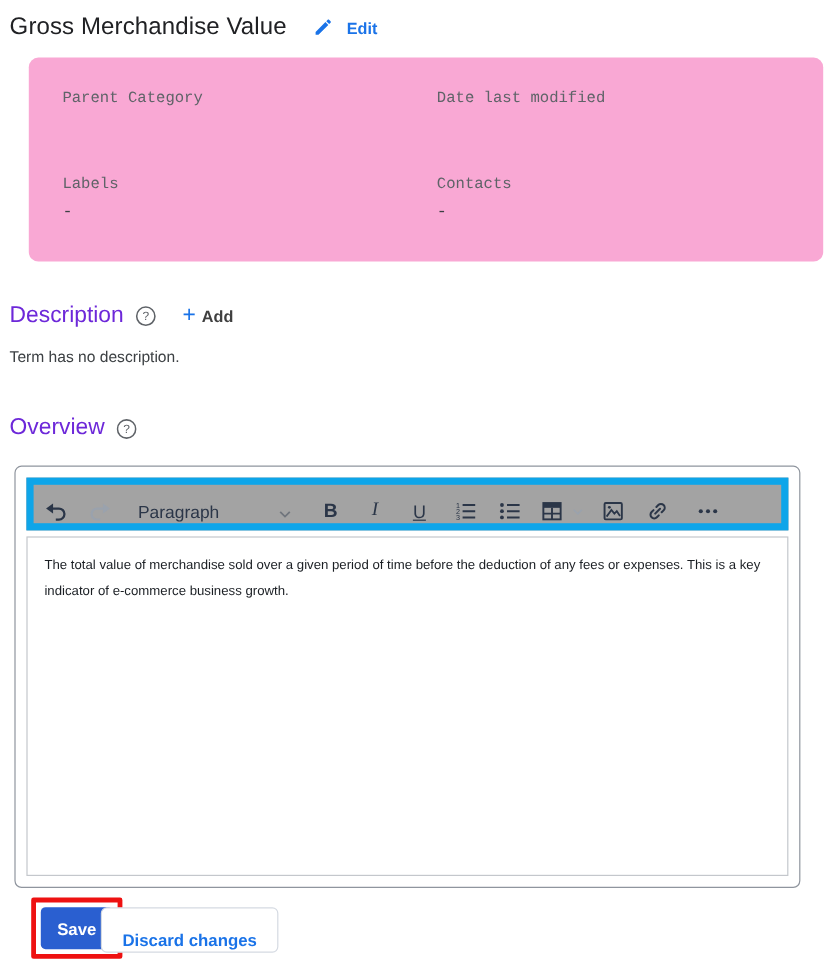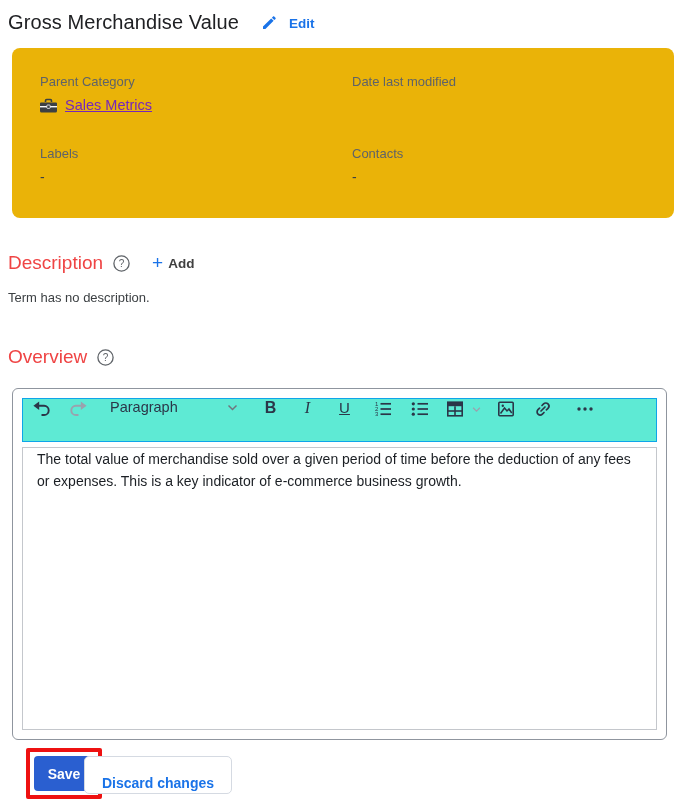--- a/index.html
+++ b/index.html
@@ -14,66 +14,66 @@
   .page { position: relative; width: 584px; height: 804px; background: #fff; }
 
   
   .title-row { position: absolute; left: 8px; top: 11px; display: flex; align-items: center; gap: 18px; }
   .page-title { font-size: 20px; font-weight: 400; color: #202124; letter-spacing: 0.1px; }
   .edit-btn { display: flex; align-items: flex-end; gap: 12px; background: none; border: none; cursor: pointer; padding: 2px 4px; }
   .edit-btn .lbl { color: #1a73e8; font-size: 13.5px; font-weight: 700; font-family: "Liberation Sans", sans-serif; }
 
   
   .meta-panel {
-    position: absolute; left: 12px; top: 48px; width: 662px; height: 170px;
-    background: #eab308; border-radius: 8px;
+    position: absolute; left: 24px; top: 48px; width: 662px; height: 170px;
+    background: #f9a8d4; border-radius: 8px;
     padding: 26px 28px 0 28px;
-    display: grid; grid-template-columns: 312px 1fr; grid-template-rows: 72px auto;
+    display: grid; grid-template-columns: 312px 1fr; grid-template-rows: 72px auto; font-family: Liberation Mono, monospace;
   }
   .meta-field .meta-label { font-size: 13px; color: #5f6368; margin-bottom: 8px; }
   .meta-value { font-size: 14px; color: #3c4043; }
   .meta-value-strong { font-size: 15px; color: #202124; }
   .cat-line { display: flex; align-items: center; gap: 8px; }
   .cat-link { color: #7627bb; font-size: 14.5px; text-decoration: underline; cursor: pointer; }
 
   
   .section-head { position: absolute; left: 8px; display: flex; align-items: center; gap: 10px; }
-  .section-title { font-size: 19px; font-weight: 400; color: #ef4444; }
+  .section-title { font-size: 19px; font-weight: 400; color: #6d28d9; }
   .help-icon { display: inline-flex; cursor: pointer; }
   .add-btn { display: flex; align-items: center; gap: 5px; background: none; border: none; cursor: pointer; margin-left: 8px; padding: 2px 4px; }
   .add-btn .plus { color: #1a73e8; font-size: 19px; font-weight: 400; line-height: 14px; }
   .add-btn .lbl { color: #404040; font-size: 13.5px; font-weight: 700; }
   .empty-text { position: absolute; left: 8px; top: 290px; font-size: 13px; color: #3c4043; }
 
   
   .editor {
     position: absolute; left: 12px; top: 388px; width: 655px; height: 352px;
     border: 1px solid #8f959e; border-radius: 6px;
     padding: 9px; display: flex; flex-direction: column; background: #fff;
   }
   .toolbar {
-    border: 1px solid #0ea5e9; height: 44px; flex: 0 0 44px;
-    display: flex; align-items: flex-start; background: #5eead4;
+    border: 6px solid #0ea5e9; height: 44px; flex: 0 0 44px;
+    display: flex; align-items: flex-end; background: #a3a3a3;
   }
   .tb-btn {
     min-width: 37px; border: none; background: none; cursor: pointer;
     display: flex; align-items: center; justify-content: center; gap: 6px;
     color: #2b3648;
   }
   .tb-btn.disabled { color: #9aa2ad; }
   .tb-sep { width: 1px; background: #e3e5e8; }
   .tb-dropdown { min-width: 153px; padding: 0 12px; justify-content: space-between; }
   .tb-dropdown .lbl { font-size: 14.5px; color: #2b3648; }
   .tb-bold { font-size: 16px; font-weight: 700; font-family: "Liberation Sans", sans-serif; }
   .tb-italic { font-size: 16px; font-style: italic; font-family: "Liberation Serif", serif; padding-bottom: 2px; }
   .tb-underline { font-size: 15px; text-decoration: underline; }
   .tb-text { color: #2b3648; }
   .editor-content {
     border: 1px solid #c4c7cc; margin-top: 5px; flex: 1;
-    padding: 0 14px; font-size: 14px; line-height: 22px; color: #1b1f24;
+    padding: 12px 14px; font-size: 11px; line-height: 22px; color: #1b1f24;
     overflow: hidden; cursor: text;
   }
 
   
   .save-annotation {
     position: absolute; left: 2px; top: 748px;
     border: 4px solid #ee1111; padding: 4px; border-radius: 2px; margin-left: 24px;
   }
   .save-btn {
     width: 60px; height: 35px; background: #2a5fd0; color: #fff;
@@ -101,31 +101,20 @@
           <path fill="#1a73e8" d="M2 11.6 V14 h2.4 L12.6 5.8 10.2 3.4 Z M13.3 5.1 l1.2-1.2 c.3-.3.3-.8 0-1.1 L13.2 1.5 c-.3-.3-.8-.3-1.1 0 L10.9 2.7 Z"></path>
         </svg>
       </span>
       <span class="lbl">Edit</span>
     </button>
   </div>
 
   <div class="meta-panel">
     <div class="meta-field">
       <div class="meta-label">Parent Category</div>
-      <div class="cat-line">
-        <span>
-          <svg width="17" height="15" viewBox="0 0 17 15">
-            <path fill="#3c4043" d="M1 4.5 h15 a1 1 0 0 1 1 .9 V13 a1.5 1.5 0 0 1 -1.5 1.5 h-14 A1.5 1.5 0 0 1 0 13 V5.5 A1 1 0 0 1 1 4.5 Z"></path>
-            <path fill="none" stroke="#3c4043" stroke-width="1.6" d="M5.5 4 V2.7 A1.2 1.2 0 0 1 6.7 1.5 h3.6 a1.2 1.2 0 0 1 1.2 1.2 V4"></path>
-            <rect x="0" y="8" width="17" height="1.4" fill="#f8f9fa"></rect>
-            <rect x="6.8" y="7" width="3.4" height="3.4" rx="0.8" fill="#3c4043" stroke="#f8f9fa" stroke-width="0.8"></rect>
-          </svg>
-        </span>
-        <a class="cat-link">Sales Metrics</a>
-      </div>
     </div>
     <div class="meta-field">
       <div class="meta-label">Date last modified</div>
     </div>
     <div class="meta-field">
       <div class="meta-label">Labels</div>
       <div class="meta-value">-</div>
     </div>
     <div class="meta-field">
       <div class="meta-label">Contacts</div>

